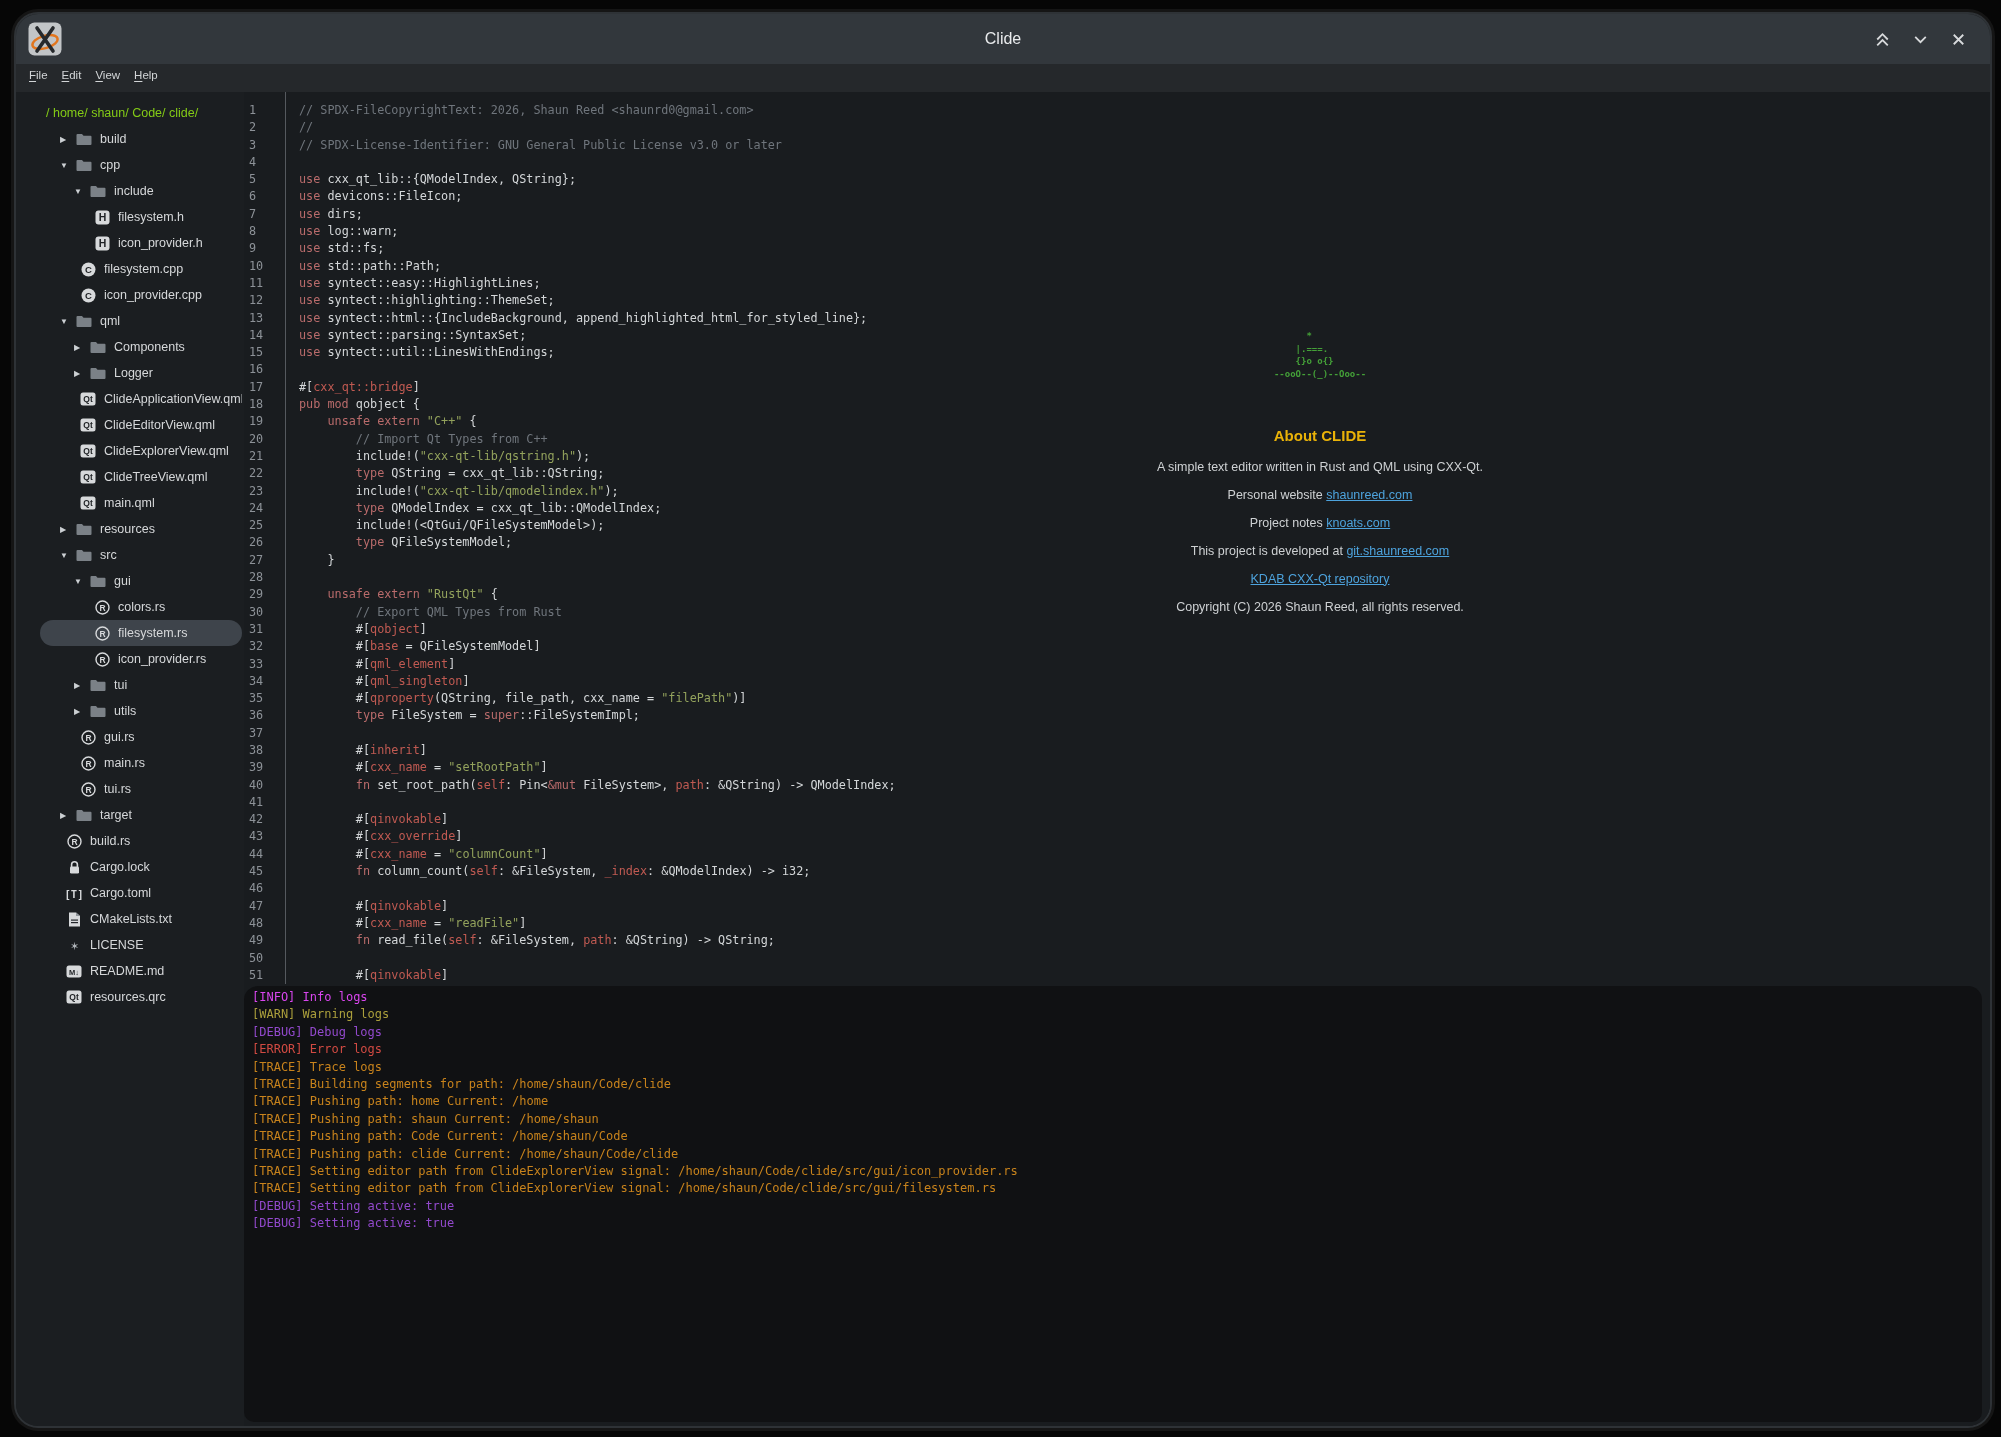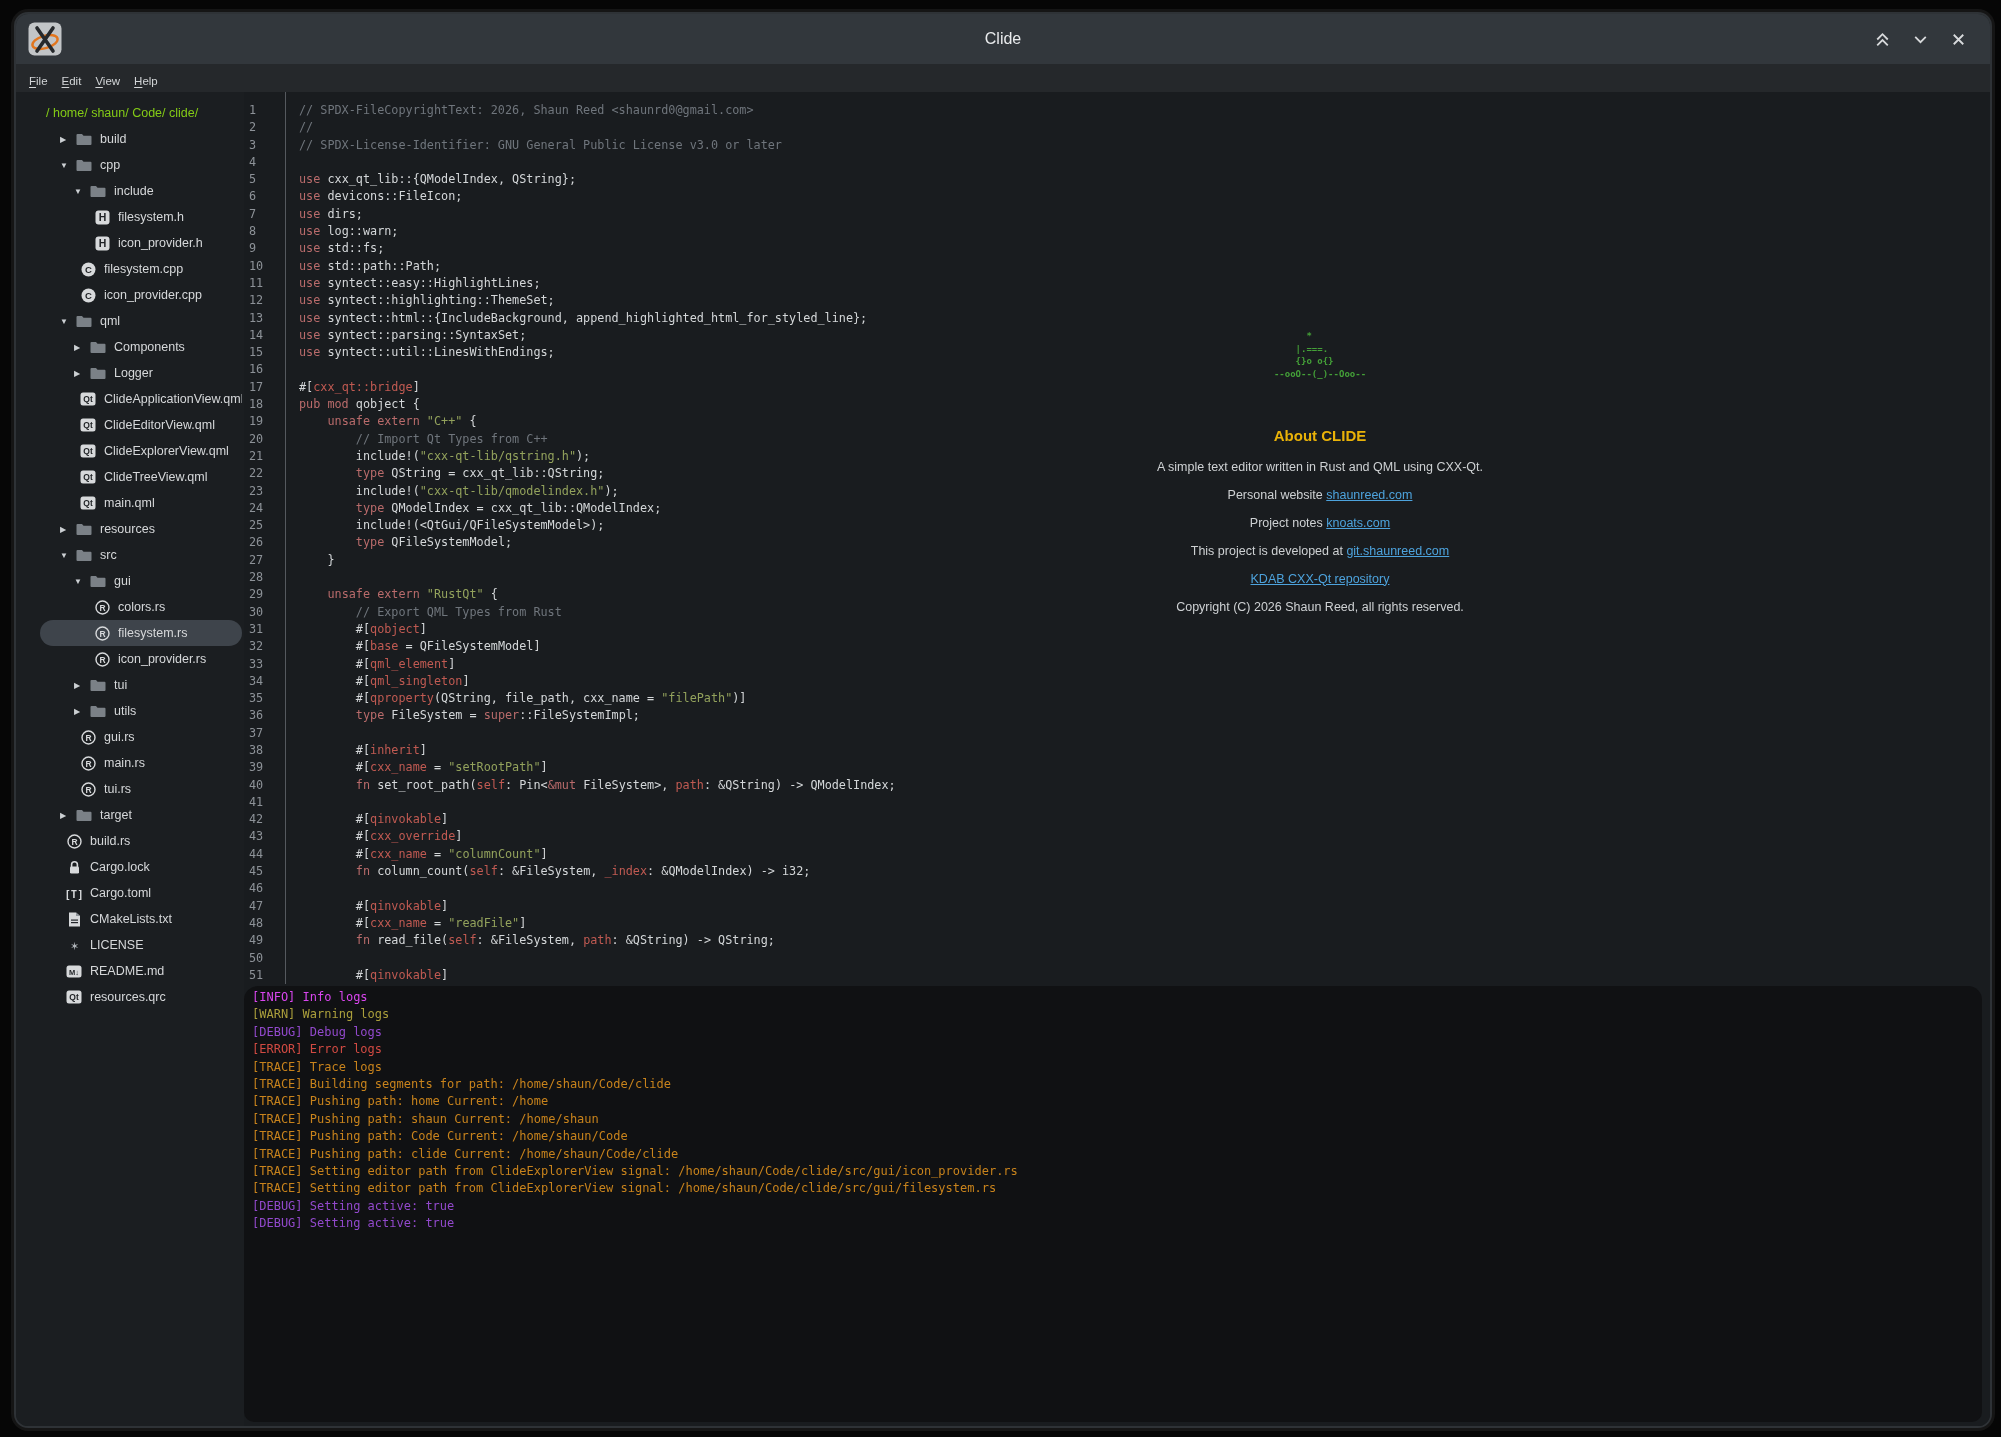--- a/index.html
+++ b/index.html
@@ -1,27 +1,27 @@
 <!DOCTYPE html>
 <html><head>
 <meta charset="utf-8">
 <style>
   html,body{margin:0;padding:0;width:2001px;height:1437px;background:#060606;overflow:hidden;
             font-family:"Liberation Sans",sans-serif;}
   .window{position:absolute;left:14px;top:12px;width:1974px;height:1412px;background:#1b1e21;
-          border:2px solid #2e3236;border-radius:14px;overflow:hidden;display:flex;flex-direction:column;
+          border:2px solid #2e3236;border-radius:24px;overflow:hidden;display:flex;flex-direction:column;
           box-shadow:0 0 0 3px #151515;}
   
   .titlebar{height:50px;background:#32373c;position:relative;display:flex;align-items:center;flex:none;}
   .app-icon{margin-left:11px;width:36px;height:36px;}
   .title{position:absolute;left:0;right:0;text-align:center;font-size:16px;color:#e9ebed;pointer-events:none;}
   .win-controls{position:absolute;right:22px;top:0;height:50px;display:flex;align-items:center;gap:18px;}
   .win-btn{width:20px;height:20px;display:flex;align-items:center;justify-content:center;cursor:pointer;}
   
-  .menubar{height:28px;background:#25282b;display:flex;align-items:flex-end;padding-left:6px;flex:none;
+  .menubar{height:28px;background:#25282b;display:flex;align-items:flex-start;padding-left:6px;flex:none;
            font-size:11.5px;color:#d2d5d7;}
   .menu-item{padding:0 7px;height:22px;line-height:22px;border-radius:3px;cursor:pointer;}
   .menu-item u{text-decoration:underline;text-underline-offset:2px;}
   
   .body{flex:1;display:flex;min-height:0;background:#1b1e21;}
   .sidebar{width:212px;flex:none;margin-left:16px;margin-top:8px;font-size:12.5px;overflow:hidden;}
   .root-path{height:26px;line-height:26px;padding-left:14px;color:#84cc16;white-space:nowrap;}
   .tree-row{height:26px;display:flex;align-items:center;white-space:nowrap;overflow:hidden;
             margin-left:8px;margin-right:2px;cursor:pointer;}
   .tree-row.sel{background:#3e444b;border-radius:13px;}

